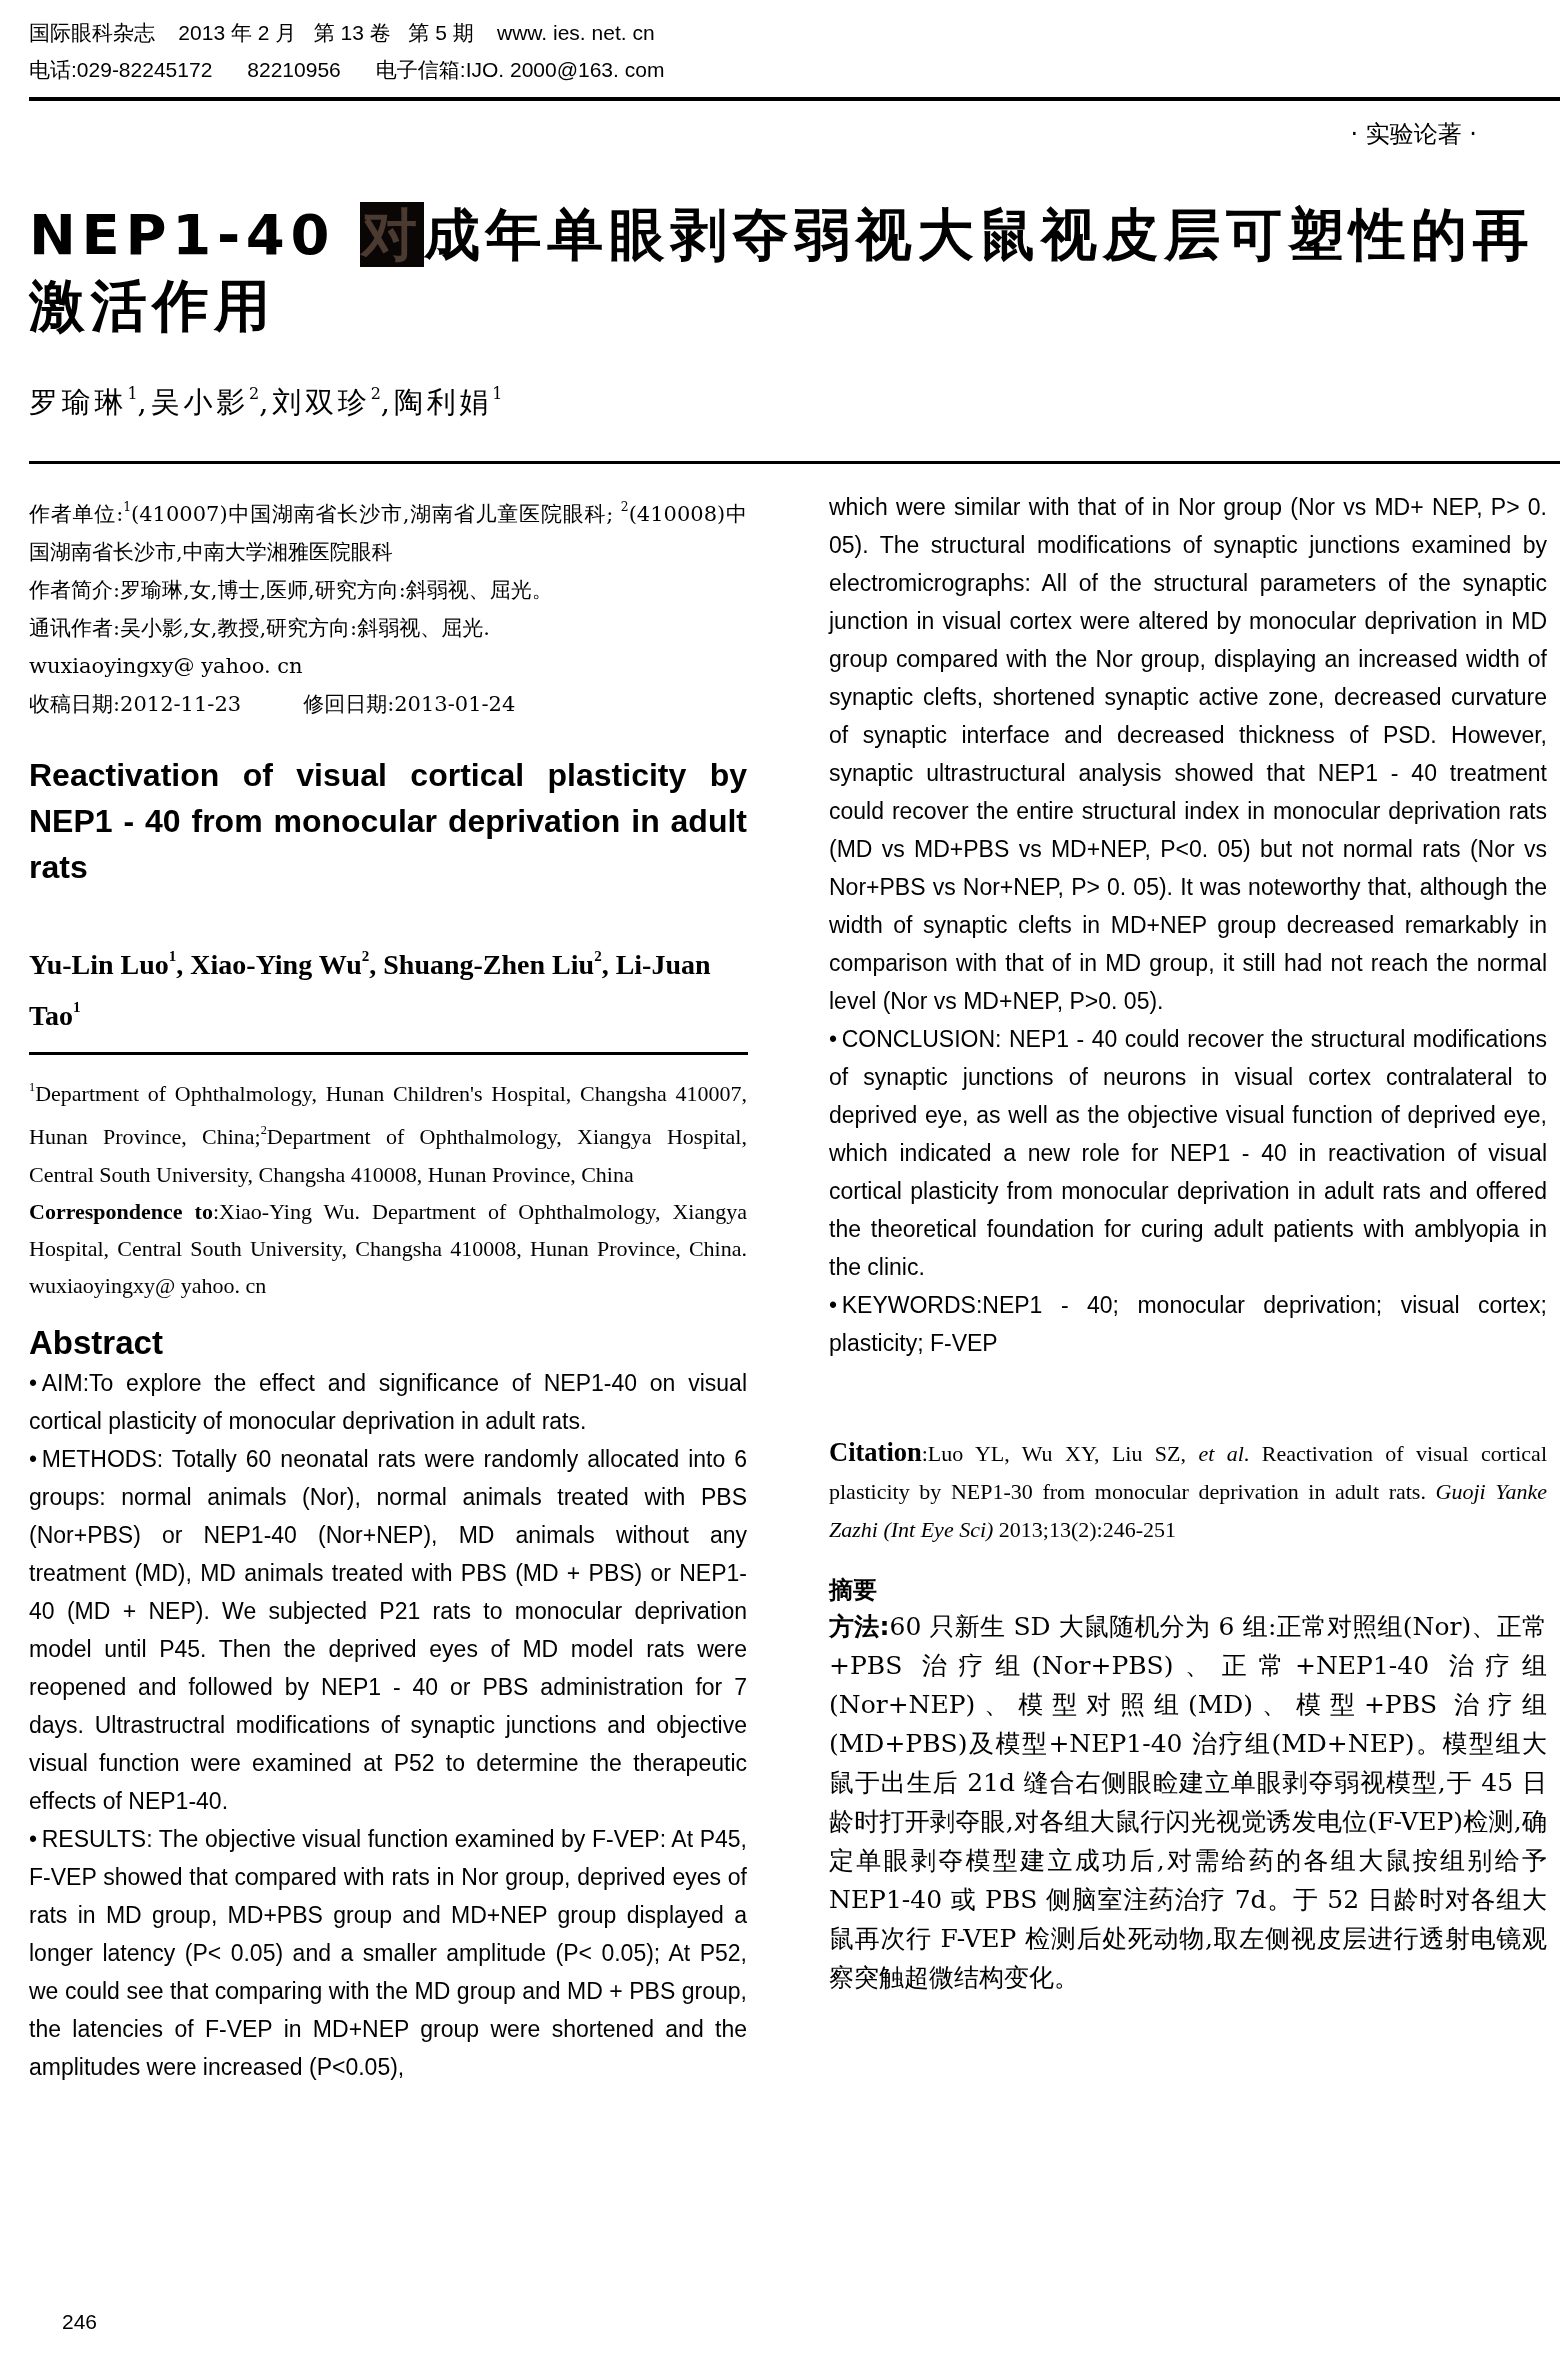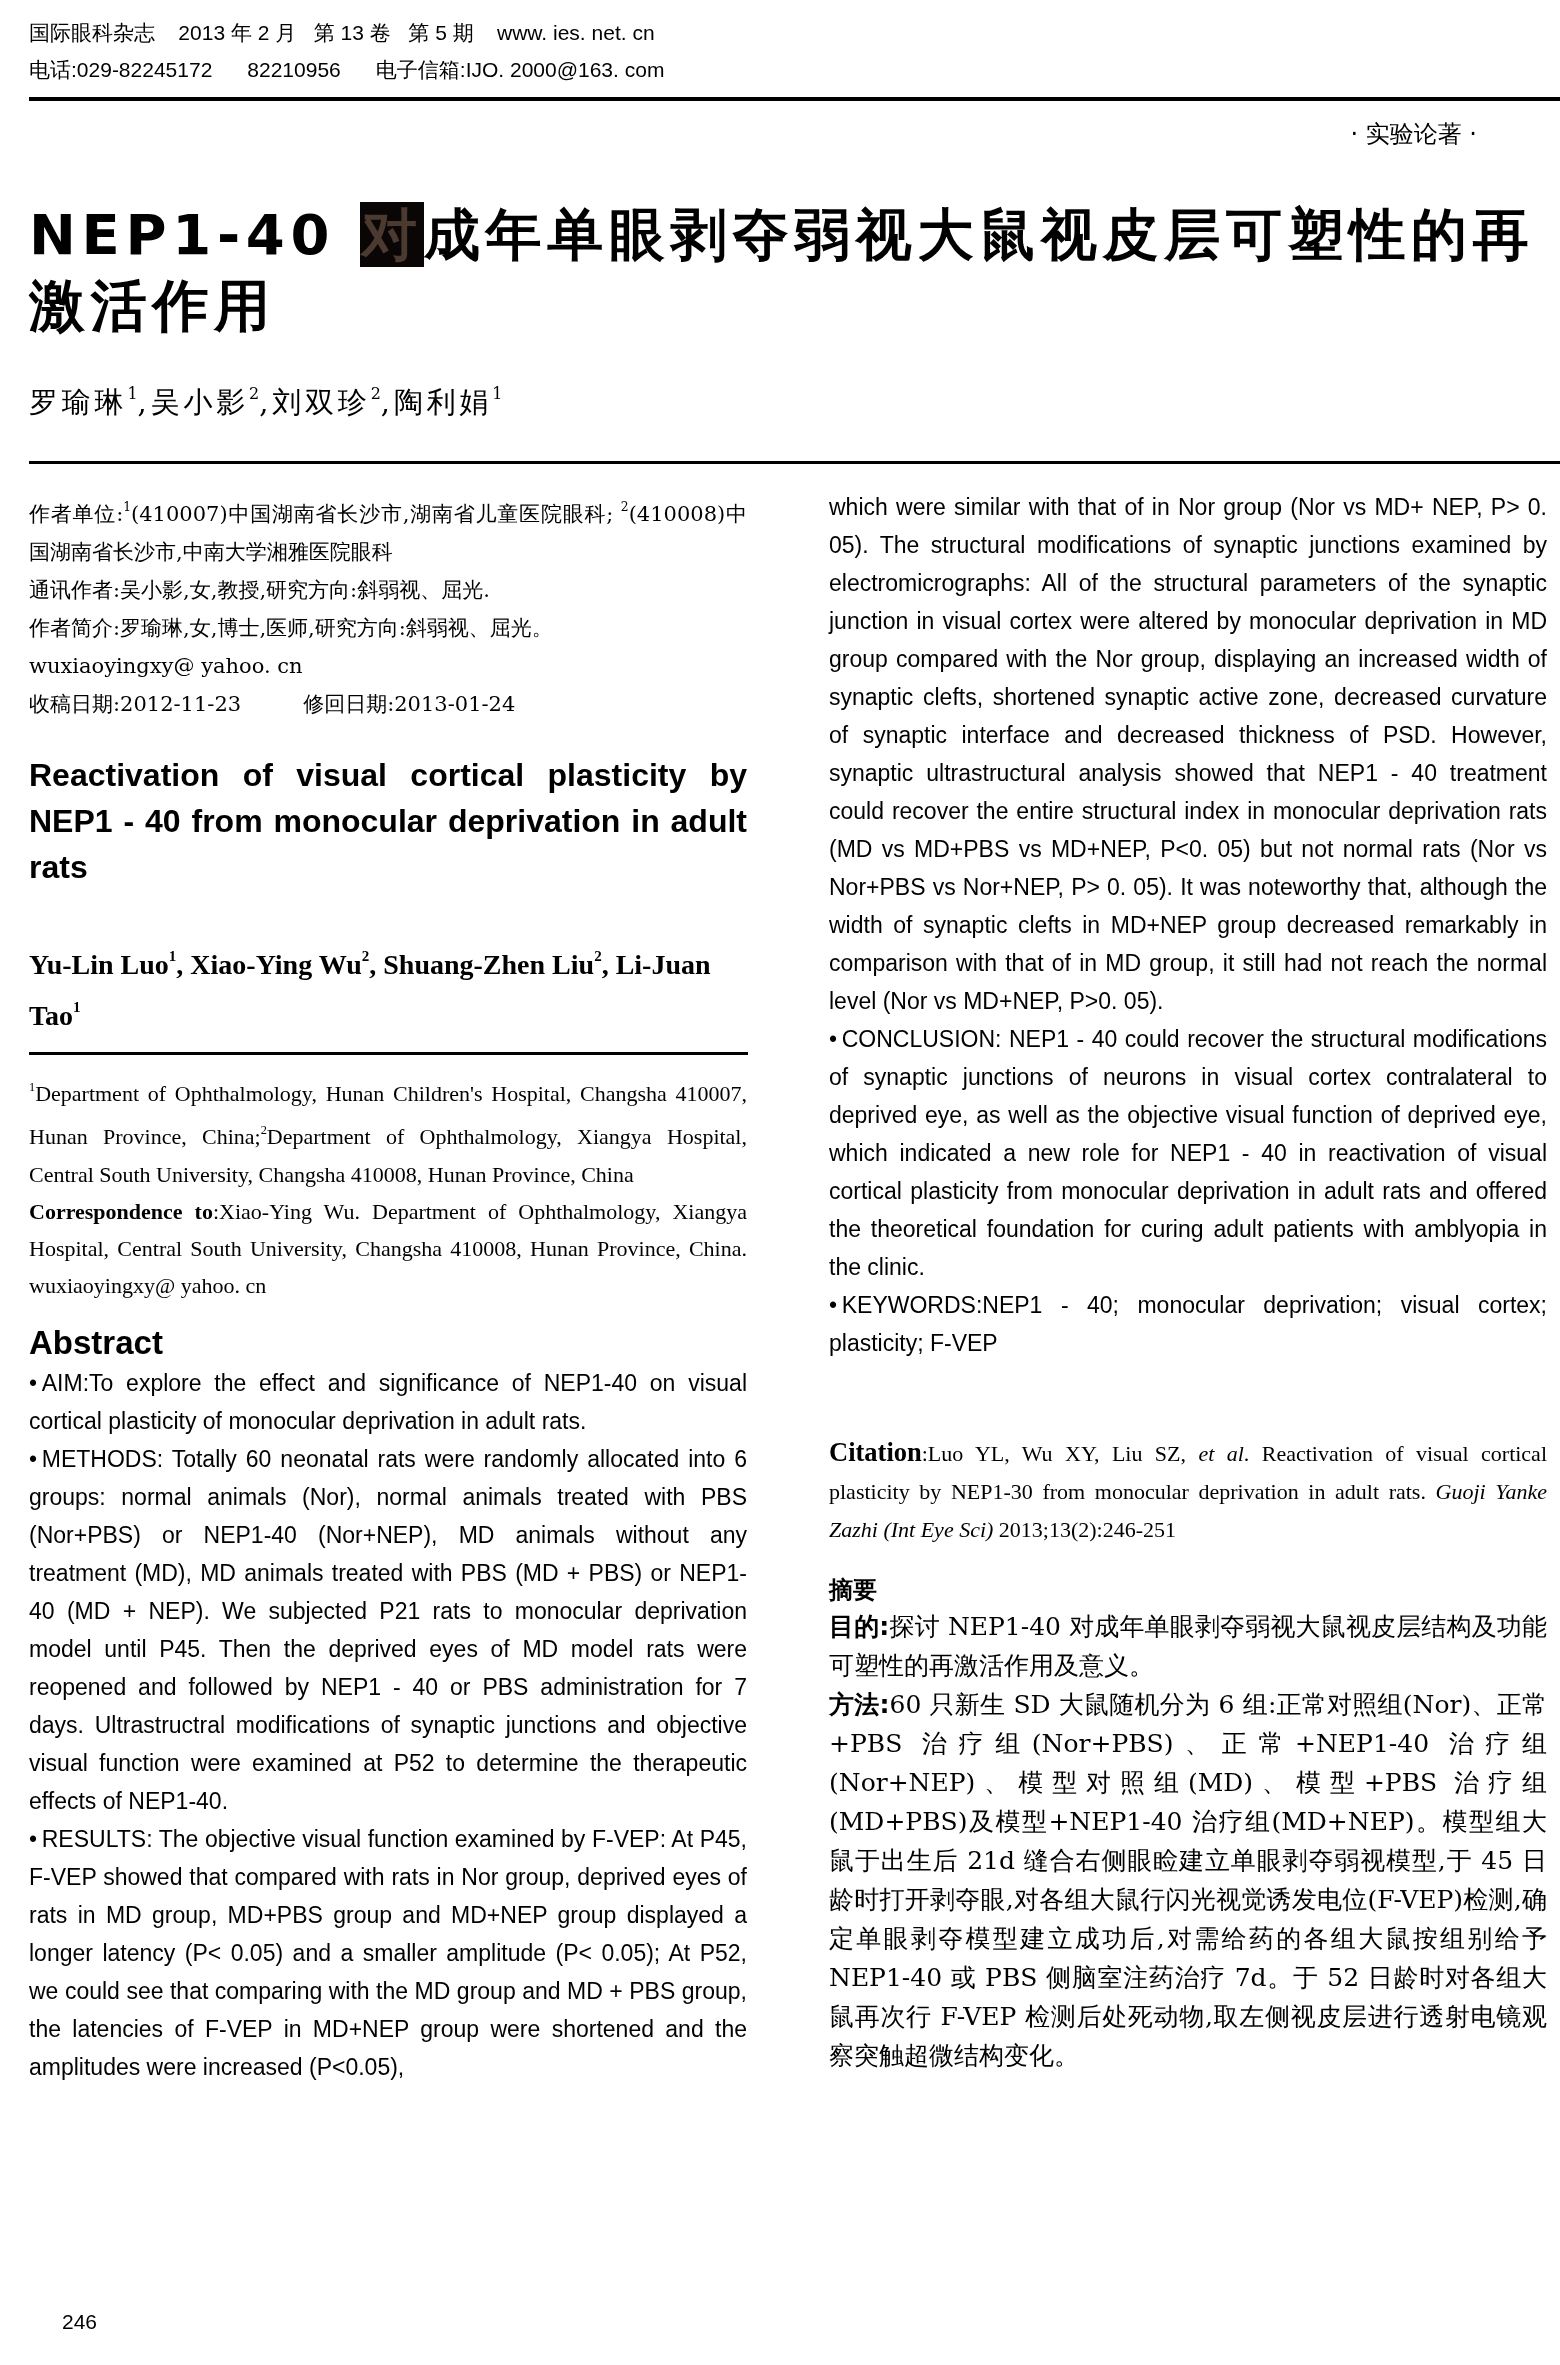--- a/index.html
+++ b/index.html
@@ -71,22 +71,22 @@
 <h1 class="cn-title"><span>NEP1-40 </span><span class="hl">对</span><span>成年单眼剥夺弱视大鼠视皮层可塑性的再激活作用</span></h1>
 
 <div class="cn-authors">
   <span>罗瑜琳</span><sup>1</sup>,<span>吴小影</span><sup>2</sup>,<span>刘双珍</span><sup>2</sup>,<span>陶利娟</span><sup>1</sup>
 </div>
 <div class="title-rule"></div>
 
 <div class="col-left">
   <div class="cn-meta">
     <p><span>作者单位:</span><sup>1</sup><span>(410007)中国湖南省长沙市,湖南省儿童医院眼科;</span> <sup>2</sup><span>(410008)中国湖南省长沙市,中南大学湘雅医院眼科</span></p>
+    <p>作者简介:罗瑜琳,女,博士,医师,研究方向:斜弱视、屈光。</p>
     <p>通讯作者:吴小影,女,教授,研究方向:斜弱视、屈光.</p>
-    <p>作者简介:罗瑜琳,女,博士,医师,研究方向:斜弱视、屈光。</p>
     <p>wuxiaoyingxy@ yahoo. cn</p>
     <p><span>收稿日期:</span><span>2012-11-23</span><span class="gap"></span><span>修回日期:</span><span>2013-01-24</span></p>
   </div>
 
   <h2 class="en-title">Reactivation of visual cortical plasticity by NEP1 - 40 from monocular deprivation in adult rats</h2>
 
   <div class="en-authors">
     <span>Yu-Lin Luo</span><sup>1</sup>, <span>Xiao-Ying Wu</span><sup>2</sup>, <span>Shuang-Zhen Liu</span><sup>2</sup>, <span>Li-Juan Tao</span><sup>1</sup>
   </div>
   <div class="en-rule"></div>
@@ -113,17 +113,16 @@
     <p><span class="bullet">•</span><span>CONCLUSION:</span> <span>NEP1 - 40 could recover the structural modifications of synaptic junctions of neurons in visual cortex contralateral to deprived eye, as well as the objective visual function of deprived eye, which indicated a new role for NEP1 - 40 in reactivation of visual cortical plasticity from monocular deprivation in adult rats and offered the theoretical foundation for curing adult patients with amblyopia in the clinic.</span></p>
     <p><span class="bullet">•</span><span>KEYWORDS:</span><span>NEP1 - 40; monocular deprivation; visual cortex; plasticity; F-VEP</span></p>
   </div>
 
   <div class="kw-gap"></div>
 
   <p class="citation"><b>Citation</b><span>:Luo YL, Wu XY, Liu SZ, </span><i>et al</i><span>. Reactivation of visual cortical plasticity by NEP1-30 from monocular deprivation in adult rats. </span><i>Guoji Yanke Zazhi (Int Eye Sci)</i><span> 2013;13(2):246-251</span></p>
 
   <h3 class="cn-abs-head">摘要</h3>
   <div class="cn-abs">
-    <p><b>目的:</b><span>探讨 NEP1-40 对成年单眼剥夺弱视大鼠视皮层结构及功能可塑性的再激活作用及意义。</span></p>
     <p><b>方法:</b><span>60 只新生 SD 大鼠随机分为 6 组:正常对照组(Nor)、正常+PBS 治疗组(Nor+PBS)、正常+NEP1-40 治疗组(Nor+NEP)、模型对照组(MD)、模型+PBS 治疗组(MD+PBS)及模型+NEP1-40 治疗组(MD+NEP)。模型组大鼠于出生后 21d 缝合右侧眼睑建立单眼剥夺弱视模型,于 45 日龄时打开剥夺眼,对各组大鼠行闪光视觉诱发电位(F-VEP)检测,确定单眼剥夺模型建立成功后,对需给药的各组大鼠按组别给予 NEP1-40 或 PBS 侧脑室注药治疗 7d。于 52 日龄时对各组大鼠再次行 F-VEP 检测后处死动物,取左侧视皮层进行透射电镜观察突触超微结构变化。</span></p>
   </div>
 </div>
 
 
 </body></html>

